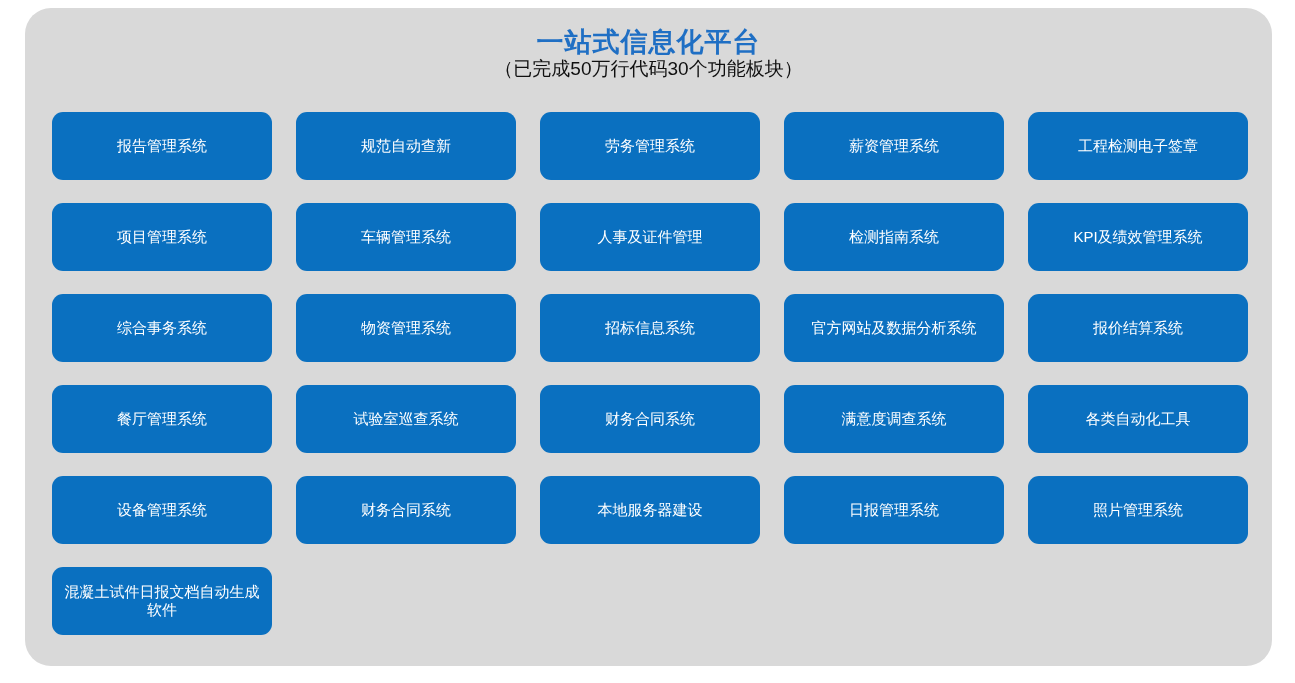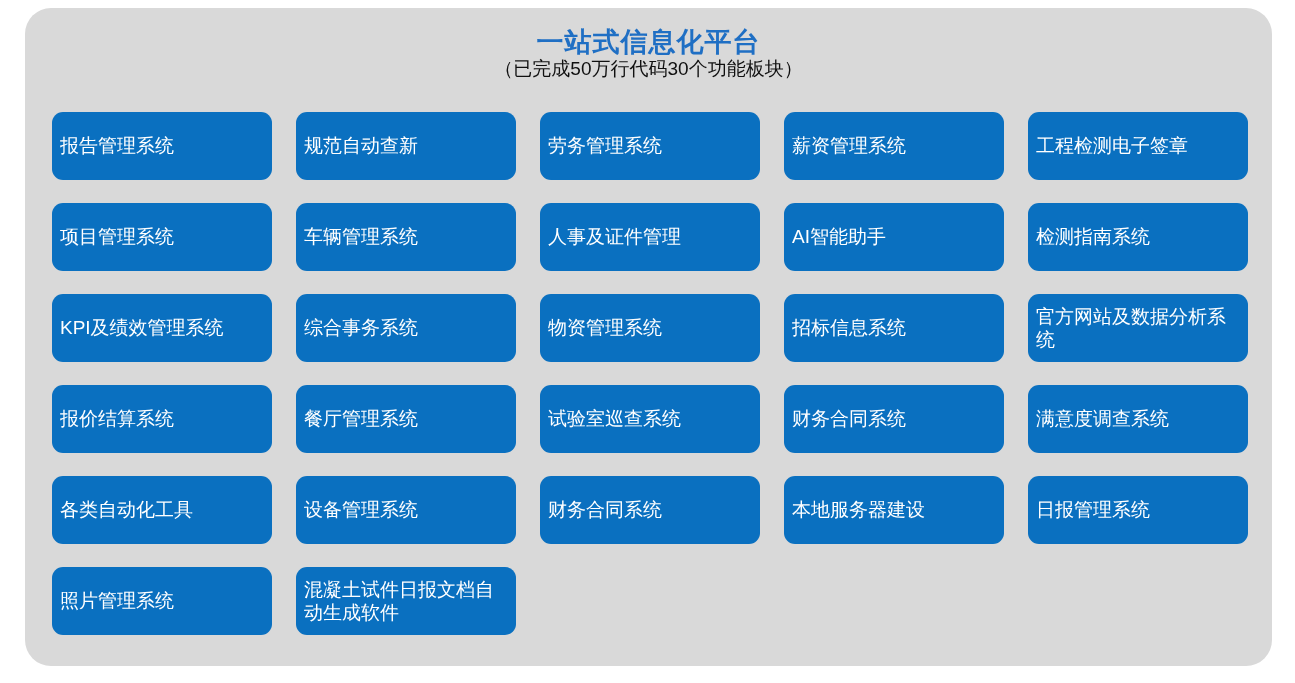--- a/index.html
+++ b/index.html
@@ -65,21 +65,22 @@
     row-gap: 23px;
   }
 
   .card {
     background: #0a70c0;
     color: #ffffff;
     border-radius: 11px;
     display: flex;
     align-items: center;
     justify-content: center;
-    font-size: 19px;
+    text-align: center;
+    font-size: 15px;
     line-height: 1.22;
     padding: 2px 8px;
     box-sizing: border-box;
     cursor: pointer;
     user-select: none;
   }
 
   .card-label {
     display: block;
     width: 100%;
@@ -113,23 +114,20 @@
           <span class="card-label">工程检测电子签章</span>
         </div>
         <div class="card">
           <span class="card-label">项目管理系统</span>
         </div>
         <div class="card">
           <span class="card-label">车辆管理系统</span>
         </div>
         <div class="card">
           <span class="card-label">人事及证件管理</span>
-        </div>
-        <div class="card">
-          <span class="card-label">AI智能助手</span>
         </div>
         <div class="card">
           <span class="card-label">检测指南系统</span>
         </div>
         <div class="card">
           <span class="card-label">KPI及绩效管理系统</span>
         </div>
         <div class="card">
           <span class="card-label">综合事务系统</span>
         </div>

